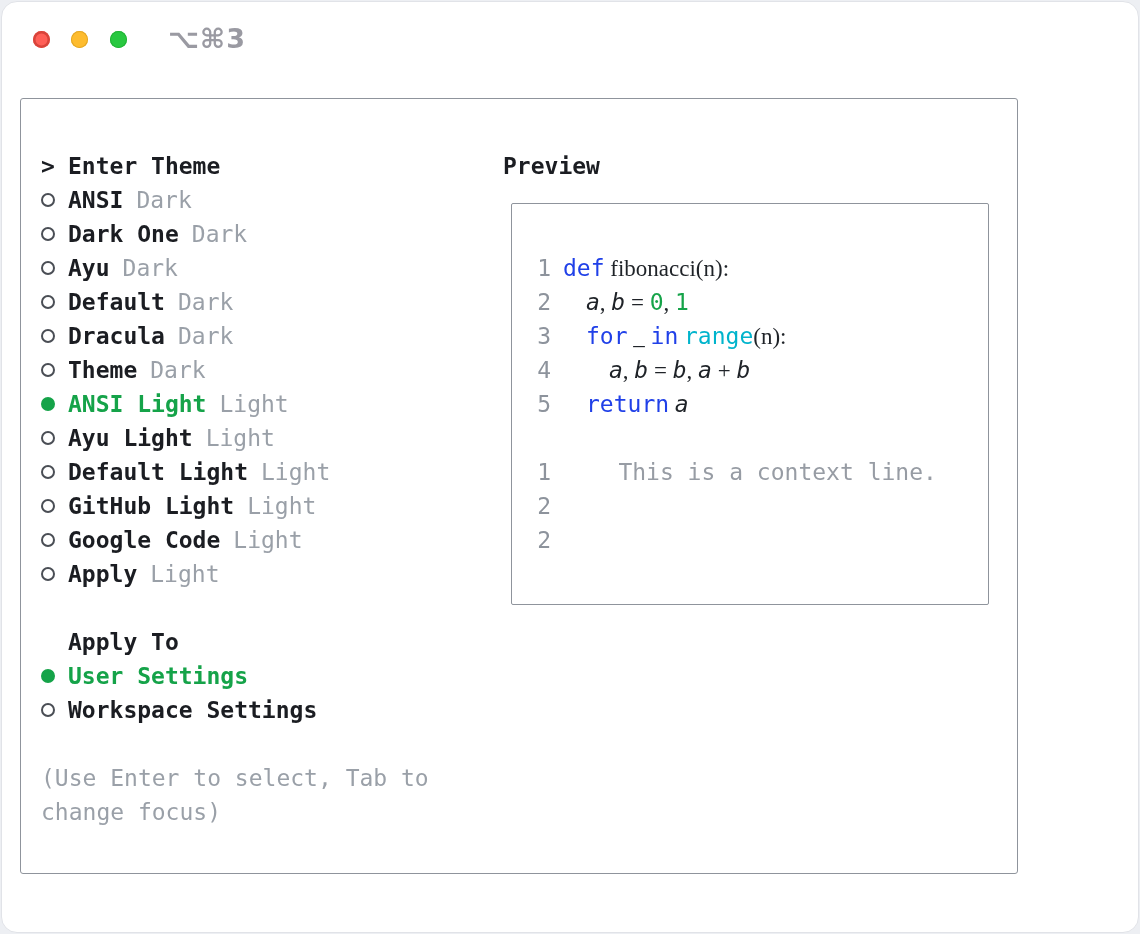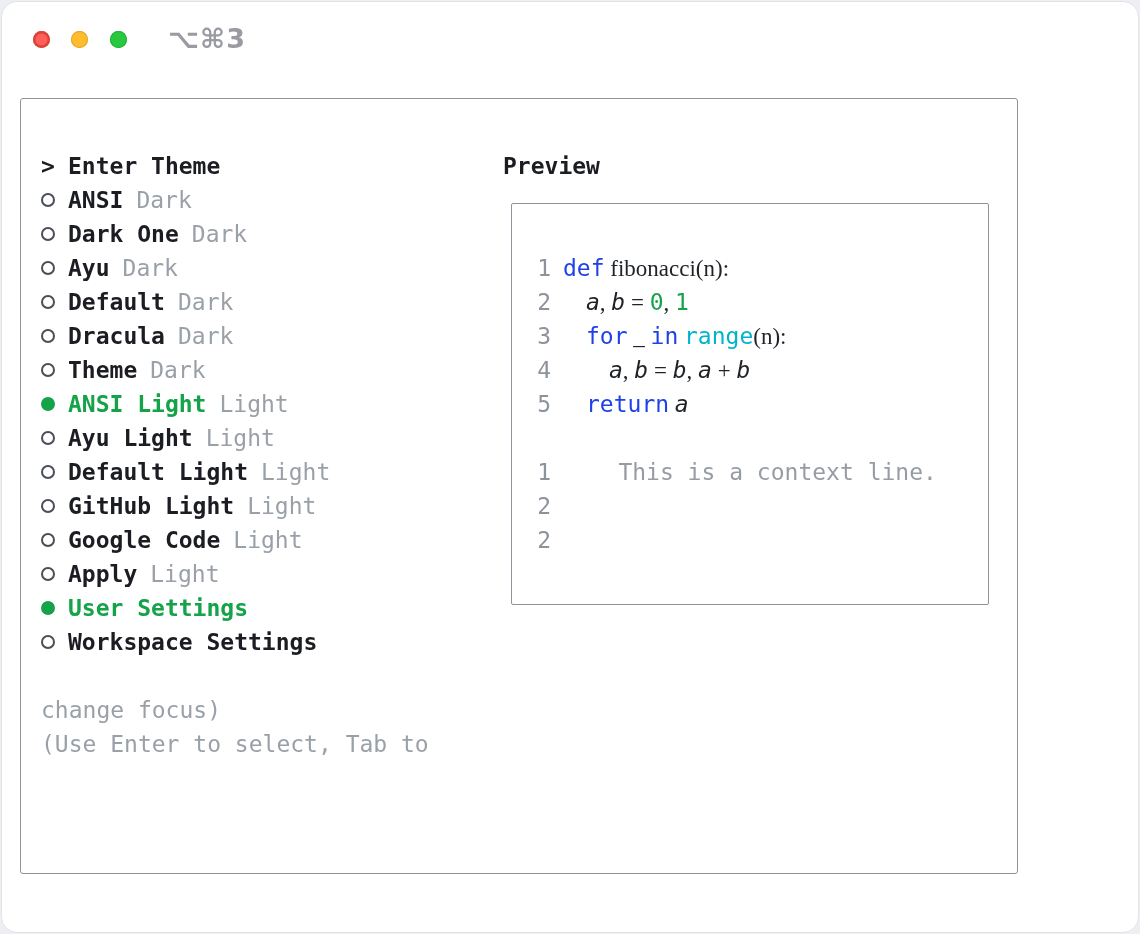--- a/index.html
+++ b/index.html
@@ -109,29 +109,33 @@
           <div class="row"><span class="lead"><span class="radio"></span></span><span class="name">Dracula</span><span class="variant">Dark</span></div>
           <div class="row"><span class="lead"><span class="radio"></span></span><span class="name">Theme</span><span class="variant">Dark</span></div>
           <div class="row"><span class="lead"><span class="radio on"></span></span><span class="name sel">ANSI Light</span><span class="variant">Light</span></div>
           <div class="row"><span class="lead"><span class="radio"></span></span><span class="name">Ayu Light</span><span class="variant">Light</span></div>
           <div class="row"><span class="lead"><span class="radio"></span></span><span class="name">Default Light</span><span class="variant">Light</span></div>
           <div class="row"><span class="lead"><span class="radio"></span></span><span class="name">GitHub Light</span><span class="variant">Light</span></div>
           <div class="row"><span class="lead"><span class="radio"></span></span><span class="name">Google Code</span><span class="variant">Light</span></div>
           <div class="row"><span class="lead"><span class="radio"></span></span><span class="name">Apply</span><span class="variant">Light</span></div>
         </div>
 
+      <div class="row apply-header">
+        <span class="lead"></span>
+        <span class="header-label">Apply To</span>
+      </div>
 
       <div id="apply-list">
           <div class="row"><span class="lead"><span class="radio on"></span></span><span class="name sel">User Settings</span></div>
           <div class="row"><span class="lead"><span class="radio"></span></span><span class="name">Workspace Settings</span></div>
         </div>
 
       <div id="help">
+          <div class="help-line">(Use Enter to select, Tab to</div>
           <div class="help-line">change focus)</div>
-          <div class="help-line">(Use Enter to select, Tab to</div>
         </div>
     </div>
 
     <div class="preview-title">Preview</div>
 
     <div class="preview-box" id="code-block">
         <div class="code-row">
           <span class="gutter">1</span>
           <span class="content"><span class="tok-kw">def</span><span class="tok-plain"> fibonacci(n):</span></span>
         </div>

